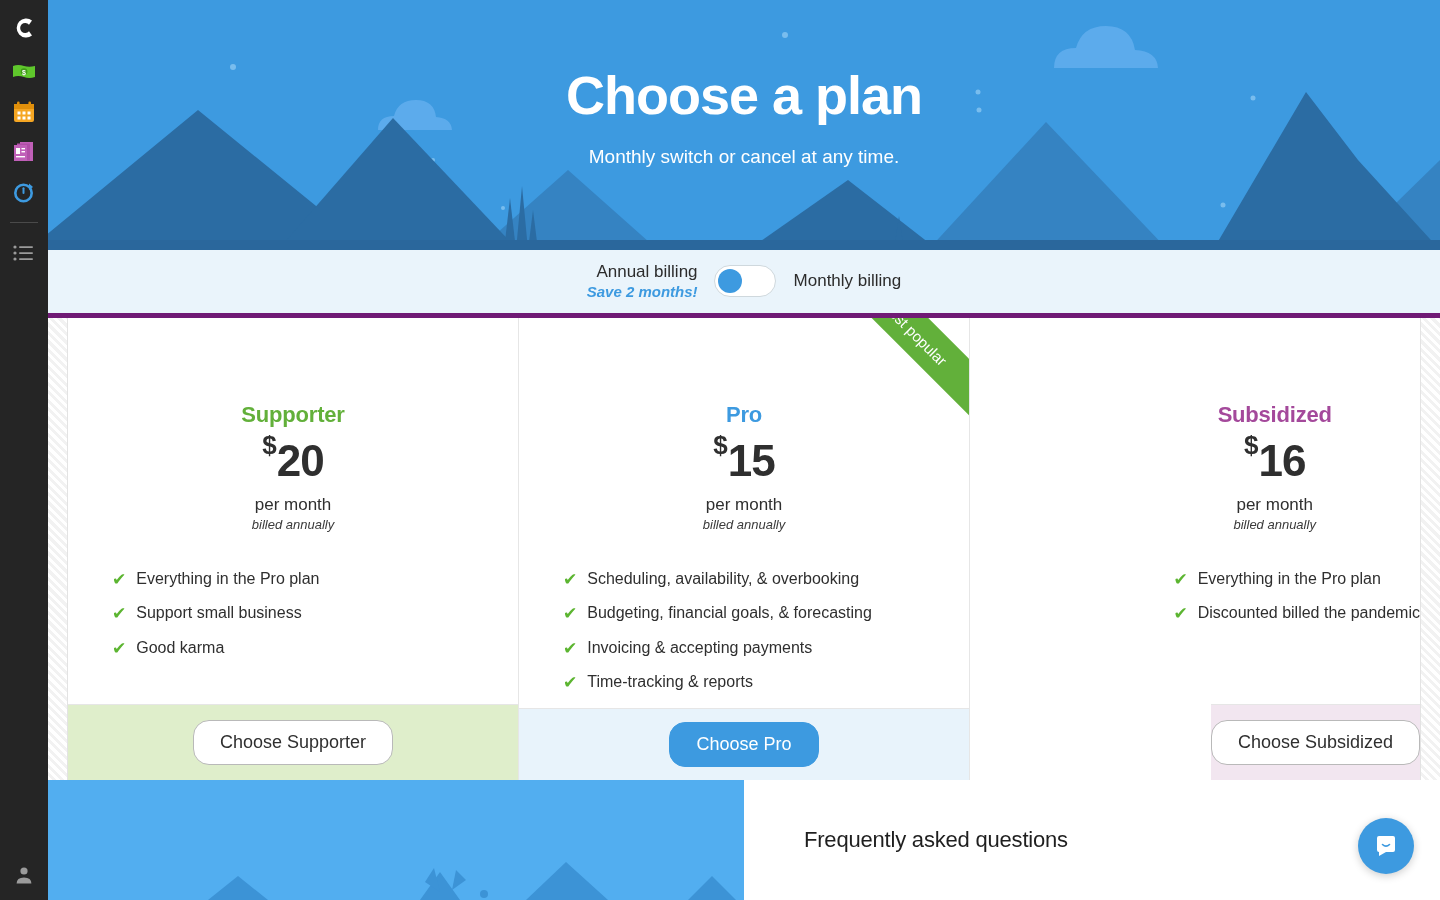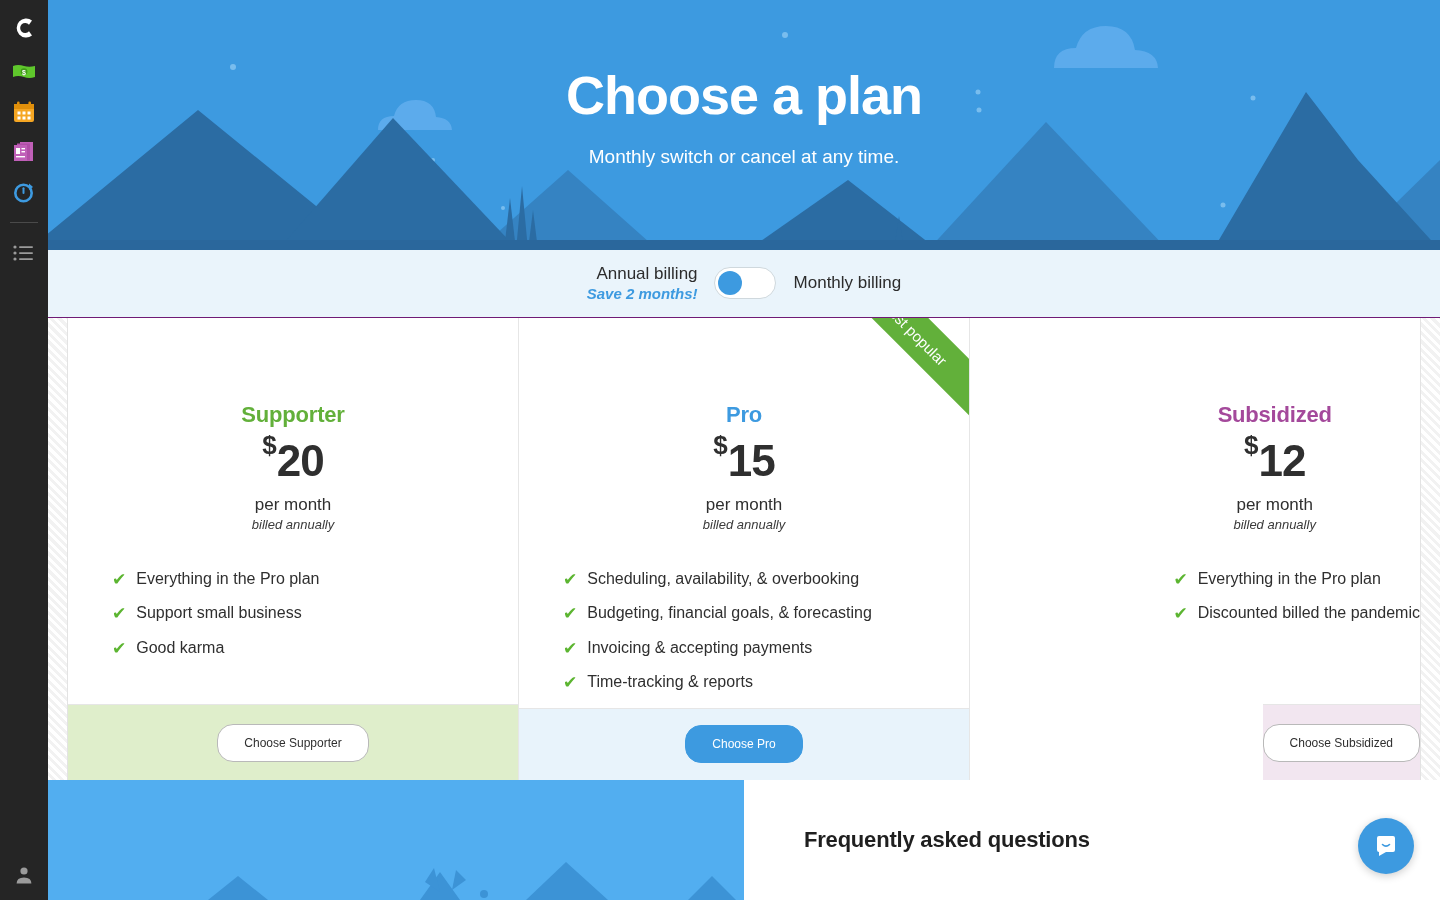--- a/index.html
+++ b/index.html
@@ -65,21 +65,21 @@
   .hero-sub {
     margin-top:20px;
     font-size:19px; color:#ffffff;
   }
 
   
   .billing-bar {
     position:relative;
     width:1392px; height:68px;
     background:#eaf4fb;
-    border-bottom:1px solid #701a75;
+    border-bottom:5px solid #701a75;
     display:flex; align-items:center; justify-content:center;
   }
   .billing-inner { display:flex; align-items:center; gap:0; }
   .bill-left { text-align:right; line-height:1.2; margin-right:16px; }
   .bill-left .l1 { font-size:17px; color:#2c2c2c; }
   .bill-left .l2 { font-size:15px; color:#3d9ae0; font-style:italic; font-weight:bold; }
   .toggle {
     width:62px; height:32px; border-radius:16px;
     background:#ffffff; border:1px solid #cfd8dd;
     position:relative; cursor:pointer; flex:0 0 62px;
@@ -156,21 +156,21 @@
     margin-bottom:14px;
   }
   .check { color:#5cb531; font-size:17px; line-height:1.2; flex:0 0 auto; }
   .card-footer {
     height:76px;
     display:flex; align-items:center; justify-content:center;
     border-top:1px solid #e6e6e6;
   }
   .btn {
     padding:11px 26px;
-    font-size:12px;
+    font-size:18px;
     border-radius:16px;
     cursor:pointer;
     border:1px solid #b9b9b9;
     background:#ffffff; color:#2f2f2f;
     font-family:"Liberation Sans", sans-serif;
   }
   .btn.primary {
     background:#3d9ae0; border-color:#3d9ae0; color:#ffffff;
   }
 
@@ -202,21 +202,21 @@
     position:relative; overflow:hidden;
   }
   .bottom-blue svg { position:absolute; inset:0; width:696px; height:120px; }
   .bottom-white {
     flex:1 1 auto; height:120px;
     background:#ffffff;
     display:flex; align-items:center;
   }
   .faq-title {
     margin-left:60px;
-    font-size:22px; font-weight:bold; color:#1f1f1f;
+    font-size:22px; font-weight:normal; color:#1f1f1f;
     letter-spacing:-0.2px;
   }
 
   
   .intercom {
     position:absolute; right:26px; bottom:26px;
     width:56px; height:56px; border-radius:50%;
     background:#3d9ae0;
     display:flex; align-items:center; justify-content:center;
     cursor:pointer; z-index:60;
@@ -434,21 +434,21 @@
           </div>
           <div class="card-footer" style="background:#e8f3fb">
             <button class="btn primary">Choose Pro</button>
           </div>
         </article>
 
         <article class="card">
           <div class="card-body">
             <div class="plan-name" style="color:#a4499b">Subsidized</div>
             <div class="price">
-              <span class="cur">$</span><span class="amt">12</span>
+              <span class="cur">$</span><span class="amt">16</span>
             </div>
             <div class="per">per month</div>
             <div class="billed">billed annually</div>
             <ul class="feat-list">
               <li>
                   <span class="check">✔</span>
                   <span>Everything in the Pro plan</span>
                 </li>
               <li>
                   <span class="check">✔</span>

